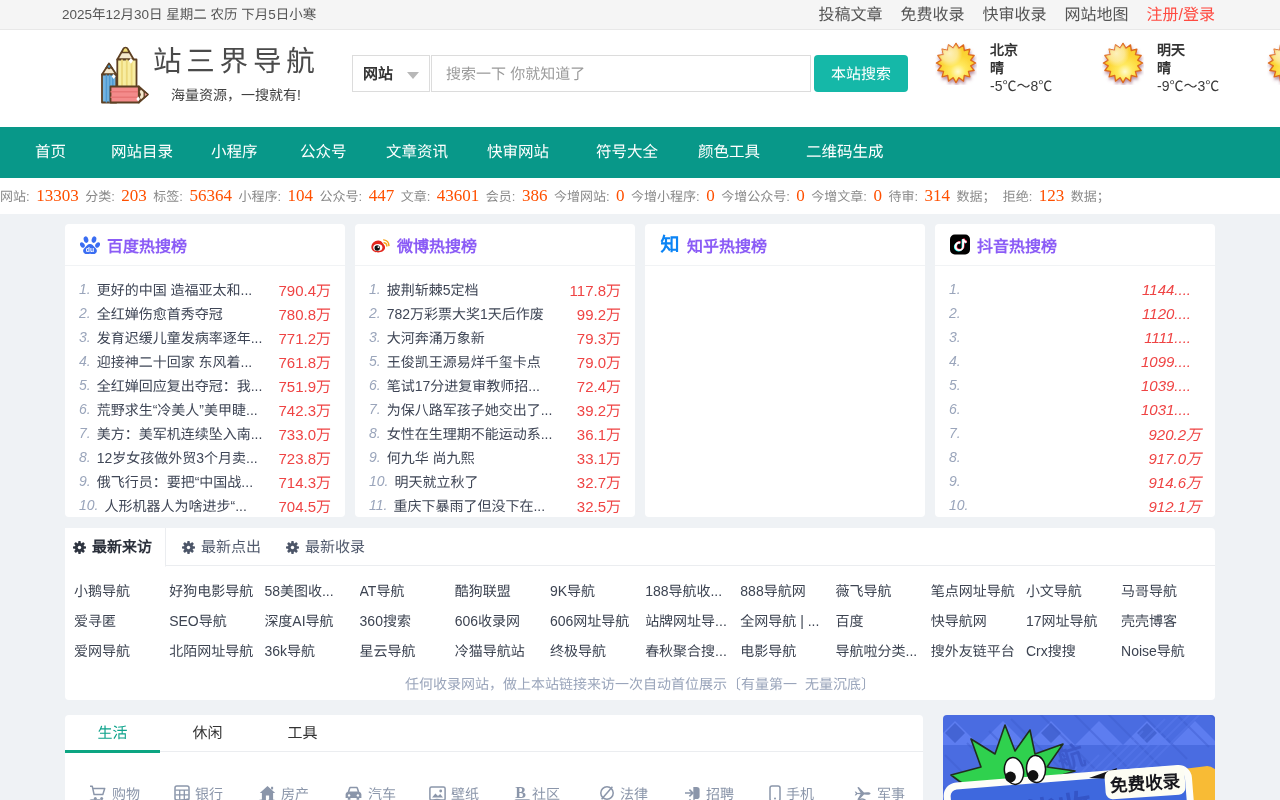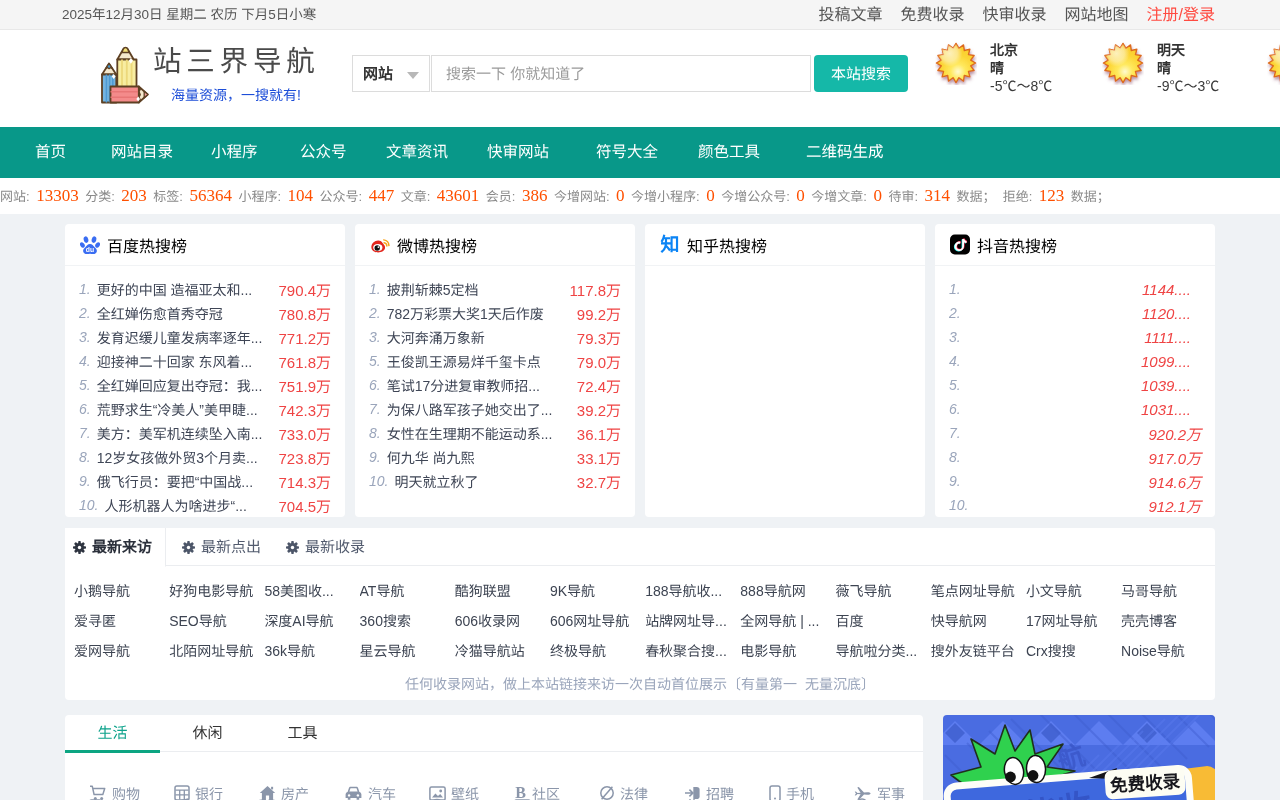--- a/index.html
+++ b/index.html
@@ -11,21 +11,21 @@
 .topbar { height:30px; background:#f5f5f5; border-bottom:1px solid #e8e8e8; font-size:13.5px; color:#555; }
 .topbar .wrap { height:30px; line-height:29px; }
 .topbar .date { position:absolute; left:-3px; top:0; }
 .topbar .tlinks { position:absolute; right:0; top:0; }
 .topbar .tlinks a { color:#555; margin-left:18px; font-size:16px; }
 .topbar .tlinks a.reg { color:#ff4a40; }
 
 .header { height:97px; background:#fff; position:relative; }
 .logo { position:absolute; left:34px; top:15px; width:50px; height:60px; }
 .site-title { position:absolute; left:88px; top:8px; width:166px; text-align:center; font-size:28.5px; color:#4a4a4a; letter-spacing:4.8px; white-space:nowrap; }
-.site-sub { position:absolute; left:90px; top:54px; width:162px; text-align:center; font-size:14px; color:#1d4ed8; white-space:nowrap; }
+.site-sub { position:absolute; left:90px; top:54px; width:162px; text-align:center; font-size:14px; color:#404040; white-space:nowrap; }
 .search { position:absolute; left:287px; top:25px; height:37px; }
 .sel { position:absolute; left:0; top:0; width:78px; height:37px; border:1px solid #dcdcdc; background:#fff; font-size:15px; color:#333; font-weight:bold; line-height:35px; padding-left:10px; }
 .sel .arr { position:absolute; right:10px; top:16px; width:0; height:0; border-left:6px solid transparent; border-right:6px solid transparent; border-top:7px solid #b8b8b8; }
 .inp { position:absolute; left:79px; top:0; width:380px; height:37px; border:1px solid #dcdcdc; background:#fff; font-size:15px; color:#9b9b9b; line-height:35px; padding-left:14px; }
 .btn { position:absolute; left:462px; top:0; width:94px; height:37px; background:#15b8a8; border-radius:4px; color:#fff; font-size:15px; text-align:center; line-height:37px; }
 .weather { position:absolute; top:14px; }
 .weather .sun { position:absolute; top:-3px; width:42px; height:44px; }
 .weather .wtxt { position:absolute; left:55px; top:-3px; font-size:14px; color:#333; line-height:18px; white-space:nowrap; }
 .weather .wtxt b { display:block; }
 .weather .wtxt span { font-weight:normal; color:#3a3a3a; font-size:14px; }
@@ -33,21 +33,21 @@
 .nav { height:51px; background:#089889; position:relative; }
 .nav a { position:absolute; top:0; line-height:50px; color:#fff; font-size:15.5px; }
 
 .stats { height:36px; background:#fff; line-height:36px; font-size:13px; color:#8a8a8a; white-space:nowrap; }
 .stats b { font-size:17px; color:#ff5000; font-weight:normal; margin:0 6.5px; position:relative; top:0px;font-family:Liberation Serif, serif; }
 
 .cards { width:1150px; margin:10px auto 0; display:flex; gap:10px; }
 .card { width:280px; background:#fff; border-radius:4px; height:293px; overflow:hidden; }
 .chead { height:42px; border-bottom:1px solid #f1f3f5; display:flex; align-items:center; padding-left:15px; }
 .chead .cic { width:20px; height:20px; margin-right:7px; display:flex; align-items:center; justify-content:center; }
-.chead .ctit { font-size:16px; font-weight:normal; color:#000000; }
+.chead .ctit { font-size:16px; font-weight:bold; color:#8b5cf6; }
 .hot { list-style:none; padding:11px 14px 0 14px; }
 .hot li { height:24px; display:flex; align-items:center; font-size:14px; white-space:nowrap; }
 .hot .num { font-style:italic; color:#9aa5bb; margin-right:6px; }
 .hot .tt { color:#3f4656; overflow:hidden; flex:1; }
 .hot .val { color:#ef4444; margin-left:8px; font-size:15px; }
 .hot .vit { font-style:italic; }
 
 .visitors { width:1150px; margin:11px auto 0; background:#fff; border-radius:4px; height:172px; position:relative; }
 .vtabs { height:38px; position:relative; border-bottom:1px solid #ebedf0; }
 .vtab { position:absolute; top:0; height:38px; line-height:38px; font-size:15px; color:#525b6e; }
@@ -286,20 +286,25 @@
         </li>
       <li>
           <span class="num">9.</span>
           <span class="tt">何九华 尚九熙</span>
           <span class="val">33.1万</span>
         </li>
       <li>
           <span class="num">10.</span>
           <span class="tt">明天就立秋了</span>
           <span class="val">32.7万</span>
+        </li>
+      <li>
+          <span class="num">11.</span>
+          <span class="tt">重庆下暴雨了但没下在...</span>
+          <span class="val">32.5万</span>
         </li>
     </ul>
   </div>
   <div class="card">
     <div class="chead">
         <span class="cic">
           <span style="color:#0b84f5;font-size:19px;font-weight:bold;line-height:20px;">知</span>
         </span>
         <span class="ctit">知乎热搜榜</span>
       </div>

